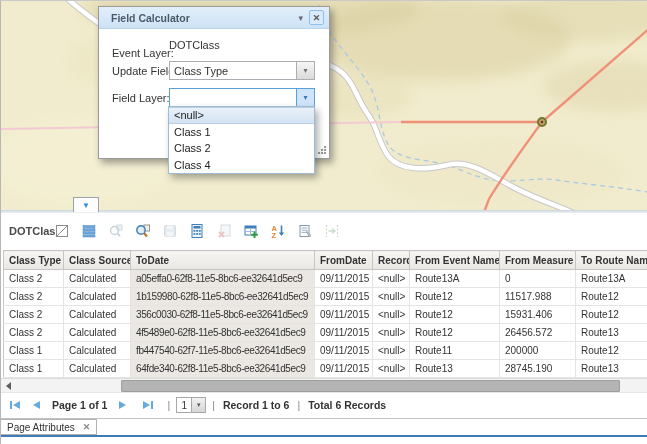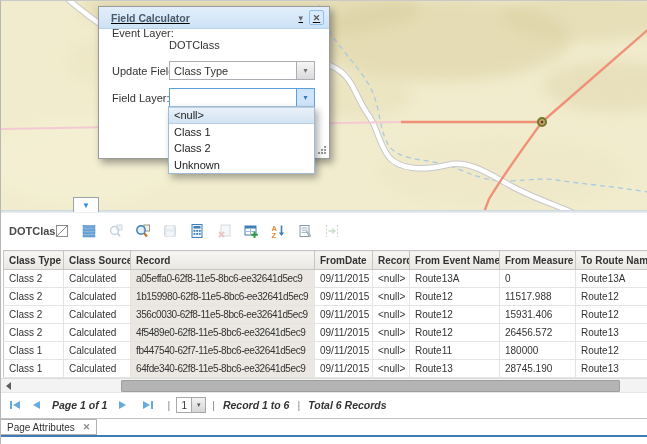--- a/index.html
+++ b/index.html
@@ -11,21 +11,21 @@
   .map-area svg{display:block;}
   .splitter{position:absolute;left:0;top:209px;width:647px;height:3px;background:linear-gradient(#c9d4da,#eef3f6);}
   .collapse-tab{position:absolute;left:72px;top:196px;width:26px;height:15px;background:#fdfdfd;
        border:1px solid #9aa4ac;border-bottom:none;box-sizing:border-box;display:flex;align-items:center;justify-content:center;
        font-size:8px;color:#2e8ae0;cursor:pointer;z-index:6;}
 
   
   .dialog{position:absolute;left:97px;top:5px;width:232px;height:153px;background:#fff;border:1px solid #9b9b9b;
        box-shadow:3px 4px 7px rgba(50,50,50,.45);z-index:10;box-sizing:border-box;}
   .titlebar{height:21px;background:linear-gradient(#e2effb,#cde2f5);border-bottom:1px solid #b9d4ec;
-       display:flex;align-items:center;padding:0 5px 0 12px;text-decoration:underline;}
+       display:flex;align-items:center;padding:0 5px 0 12px;}
   .titlebar .title{flex:1;font-size:10.5px;font-weight:700;color:#4a5a68;}
   .btn-min{color:#667;font-size:9px;margin-right:6px;cursor:pointer;}
   .btn-close{width:15px;height:15px;background:#d9eafa;border:1px solid #8fc0ea;border-radius:2px;color:#555;
        font-size:9px;font-weight:700;display:flex;align-items:center;justify-content:center;cursor:pointer;box-sizing:border-box;}
   .dlg-label{position:absolute;left:13px;font-size:11px;color:#333;}
   .dlg-value{position:absolute;left:70px;font-size:11px;color:#333;}
   .combo{position:absolute;left:70px;width:146px;height:19px;border:1px solid #abadb3;background:#fff;
        box-sizing:border-box;display:flex;align-items:stretch;font-size:11px;color:#333;}
   .combo .txt{flex:1;padding-left:4px;display:flex;align-items:center;overflow:hidden;white-space:nowrap;}
   .combo .arrow{width:17px;background:linear-gradient(#f6f6f6,#dadada);border-left:1px solid #abadb3;
@@ -64,21 +64,21 @@
        border-top:1px solid #dcdcdc;border-bottom:1px solid #e6e6e6;box-sizing:content-box;}
   .hs-larrow{position:absolute;left:5px;top:3px;width:0;height:0;border-right:5px solid #5e5e5e;
        border-top:4px solid transparent;border-bottom:4px solid transparent;cursor:pointer;}
   .hs-thumb{position:absolute;left:120px;top:1px;width:497px;height:10px;background:#b4b4b4;
        border:1px solid #9e9e9e;border-radius:1px;cursor:pointer;}
 
   .pager{position:absolute;left:0;top:179px;width:647px;height:26px;display:flex;align-items:center;
        font-size:10.5px;color:#333;}
   .pg-ico{width:14px;height:14px;cursor:pointer;}
   .pg-ico svg{display:block;}
-  .pg-text{font-weight:700;margin:0 8px;font-style:italic;}
+  .pg-text{font-weight:700;margin:0 8px;}
   .pg-sep{color:#888;margin:0 6px;font-weight:400;}
   .page-select{display:flex;align-items:stretch;height:16px;cursor:pointer;}
   .ps-val{width:14px;border:1px solid #a8a8a8;background:#fff;display:flex;align-items:center;justify-content:center;font-size:10px;}
   .ps-btn{width:13px;background:linear-gradient(#f2f2f2,#d6d6d6);border:1px solid #a8a8a8;border-left:none;
        display:flex;align-items:center;justify-content:center;font-size:7px;color:#555;}
 
   .tab-topline{position:absolute;left:0;top:205px;width:647px;height:1px;background:#c3c3c3;}
   .tab{position:absolute;left:0;top:206px;width:96px;height:16px;background:#fff;border:1px solid #b3b3b3;border-left:none;
        box-sizing:border-box;display:flex;align-items:center;padding-left:6px;font-size:10px;color:#333;cursor:pointer;z-index:2;}
   .tab-close{margin-left:8px;color:#8a8a8a;font-size:9px;font-weight:700;cursor:pointer;}
@@ -122,42 +122,42 @@
   <div class="collapse-tab">
     <span>▼</span>
   </div>
 
   <div class="dialog">
     <div class="titlebar">
       <span class="title">Field Calculator</span>
       <span class="btn-min">▾</span>
       <span class="btn-close">✕</span>
     </div>
-    <span class="dlg-label" style="top:20px">Event Layer:</span>
+    <span class="dlg-label" style="top:40px">Event Layer:</span>
     <span class="dlg-value" style="top:32px">DOTClass</span>
 
     <span class="dlg-label" style="top:58px">Update Field:</span>
     <div class="combo" style="top:54px">
       <span class="txt">Class Type</span>
       <span class="arrow">▾</span>
     </div>
 
     <span class="dlg-label" style="top:85px">Field Layer:</span>
     <div class="combo focused" style="top:81px">
       <span class="txt"></span>
       <span class="arrow">▾</span>
     </div>
     <div class="grip"></div>
   </div>
 
   <div class="dropdown-list">
     <div class="dd-item selected">&lt;null&gt;</div>
     <div class="dd-item">Class 1</div>
     <div class="dd-item">Class 2</div>
-    <div class="dd-item">Unknown</div>
+    <div class="dd-item">Class 4</div>
   </div>
 
   <div class="bottom-panel">
 
     <div class="toolbar">
       <span class="layer-label">DOTClass</span>
 
       <span class="tb-btn">
           <svg width="16" height="16">
             <rect x="2.5" y="2.5" width="11" height="11" fill="#fff" stroke="#8c8c8c"></rect>
@@ -254,21 +254,21 @@
             <col style="width:58px">
             <col style="width:37px">
             <col style="width:90px">
             <col style="width:76px">
             <col style="width:73px">
           </colgroup>
         <thead>
           <tr>
             <th>Class Type</th>
             <th>Class Source</th>
-            <th>Record</th>
+            <th>ToDate</th>
             <th>FromDate</th>
             <th>Records</th>
             <th>From Event Name</th>
             <th>From Measure</th>
             <th>To Route Name</th>
           </tr>
         </thead>
         <tbody>
           <tr>
             <td>Class 2</td>
@@ -310,21 +310,21 @@
             <td>26456.572</td>
             <td>Route13</td>
           </tr>
           <tr>
             <td>Class 1</td>
             <td>Calculated</td>
             <td class="eventid">fb447540-62f7-11e5-8bc6-ee32641d5ec9</td>
             <td>09/11/2015</td>
             <td>&lt;null&gt;</td>
             <td>Route11</td>
-            <td>180000</td>
+            <td>200000</td>
             <td>Route12</td>
           </tr>
           <tr>
             <td>Class 1</td>
             <td>Calculated</td>
             <td class="eventid">64fde340-62f8-11e5-8bc6-ee32641d5ec9</td>
             <td>09/11/2015</td>
             <td>&lt;null&gt;</td>
             <td>Route13</td>
             <td>28745.190</td>

